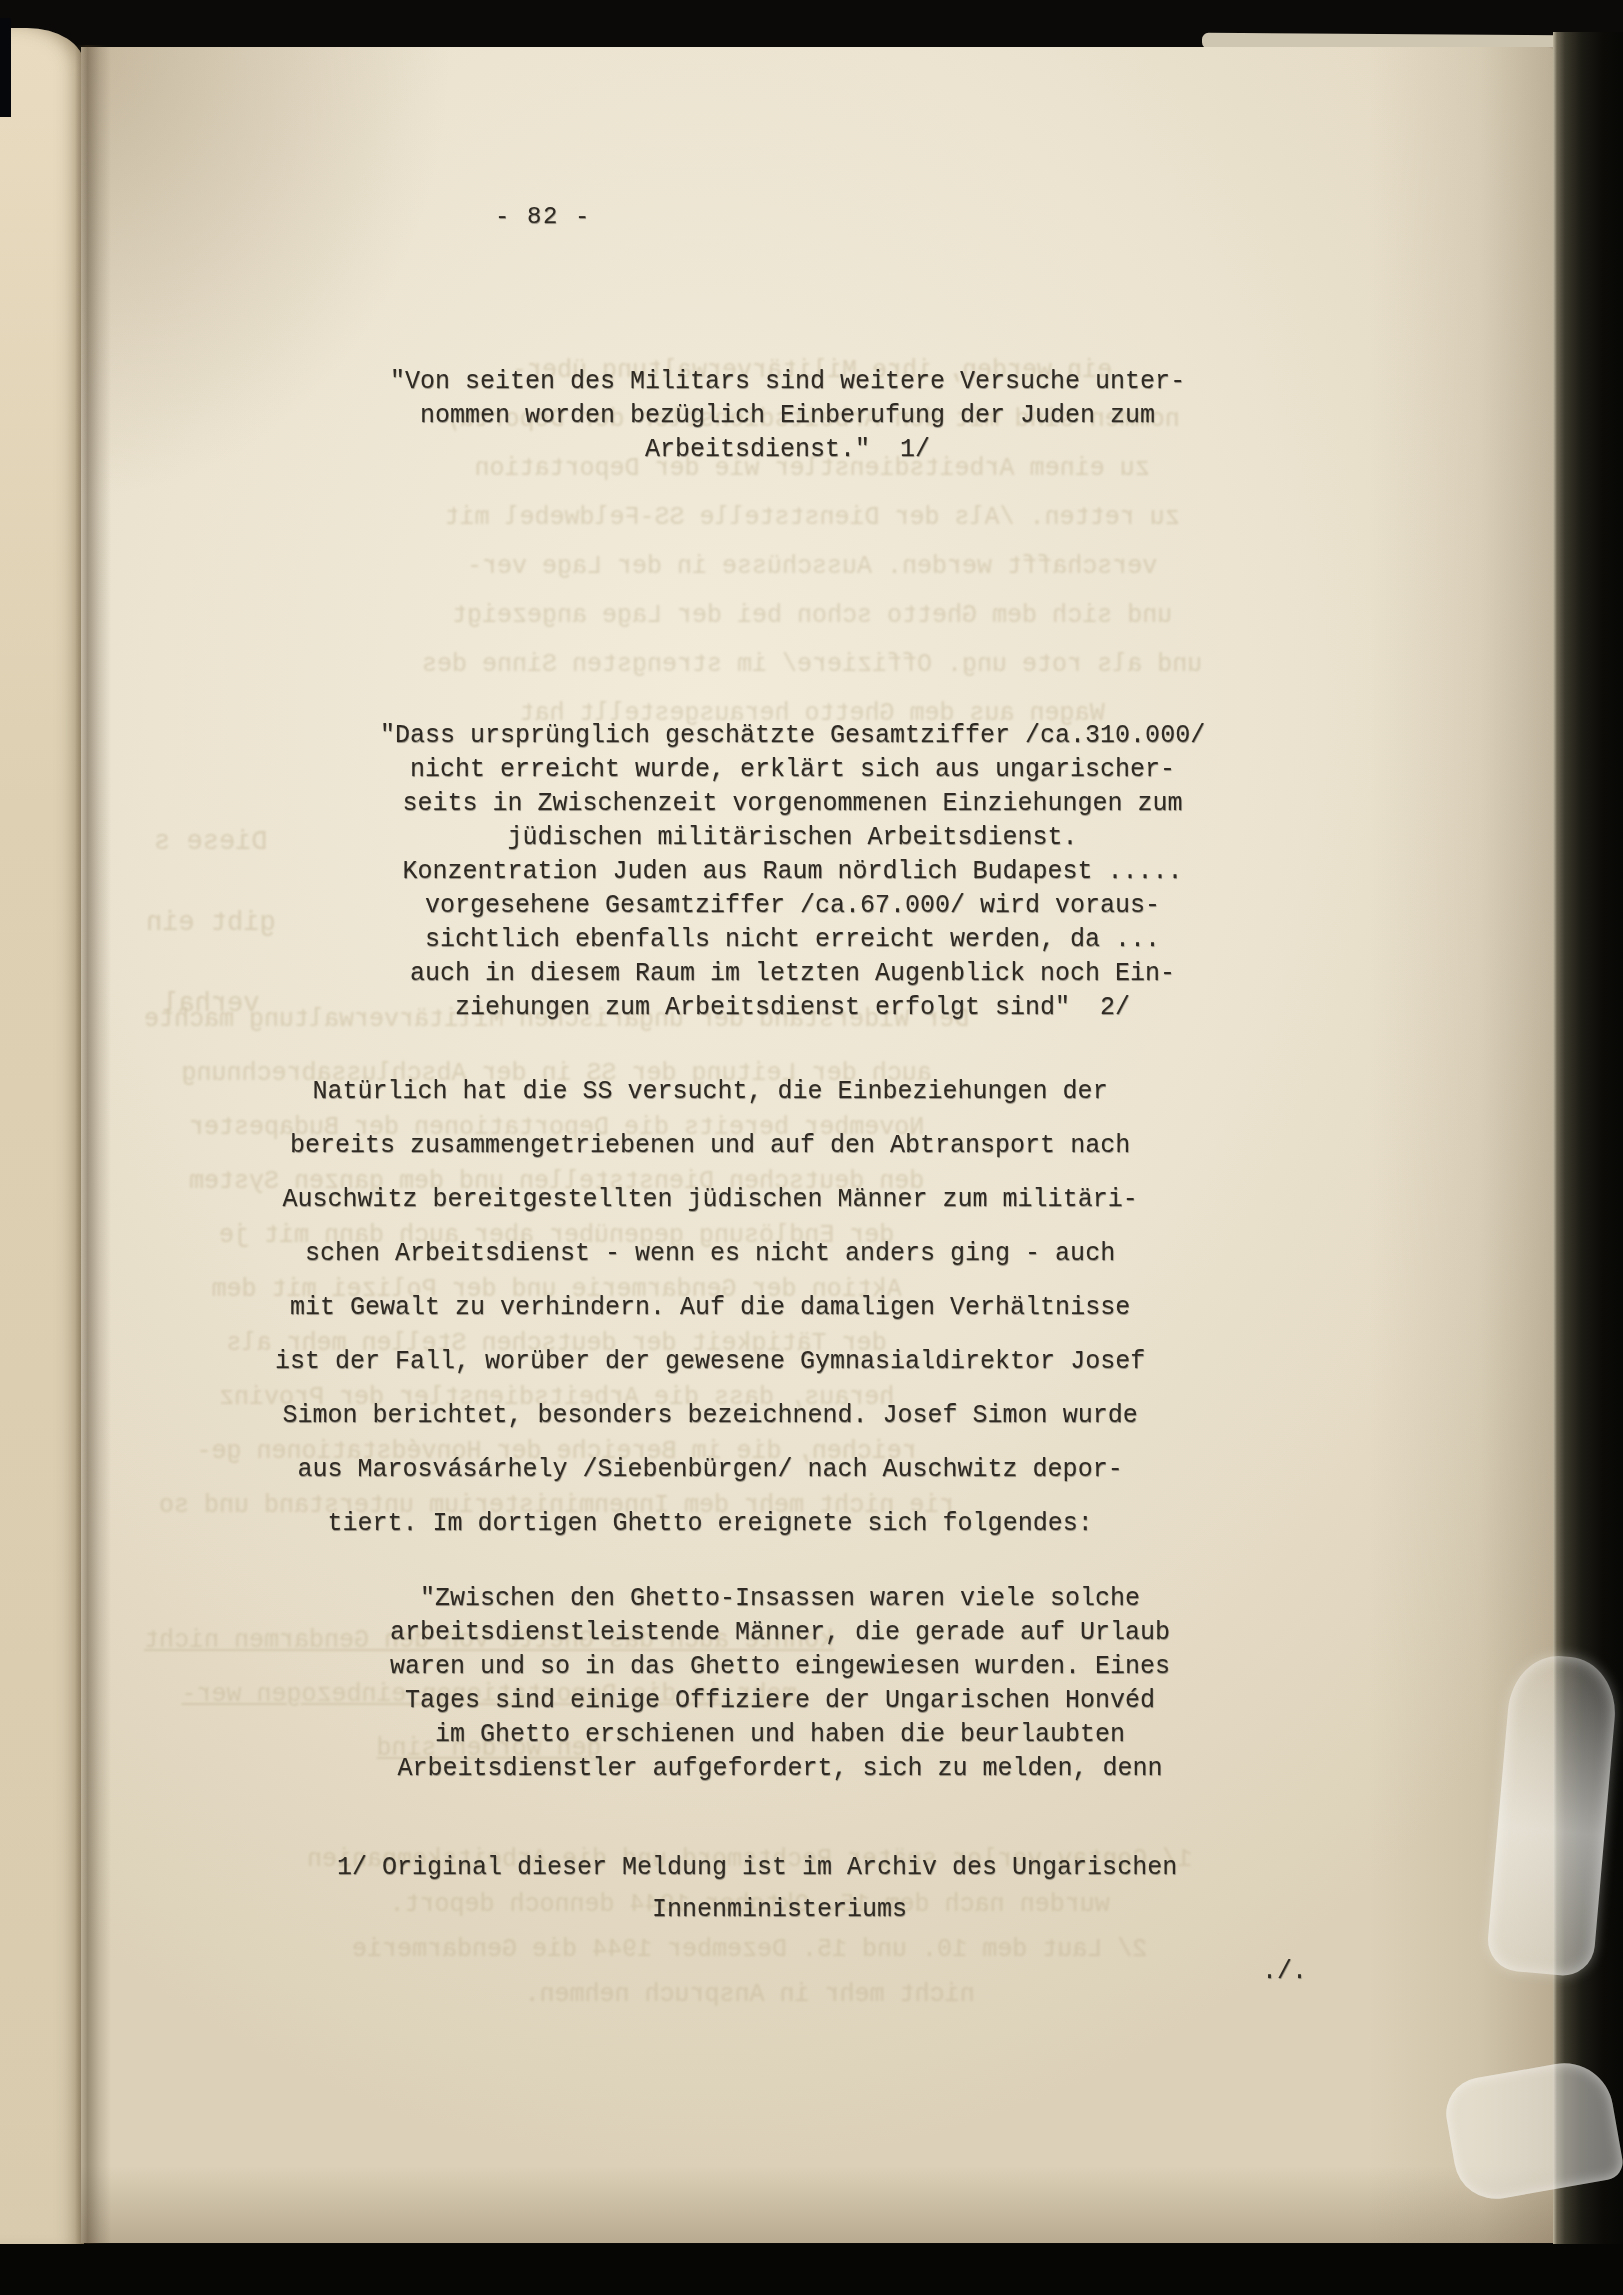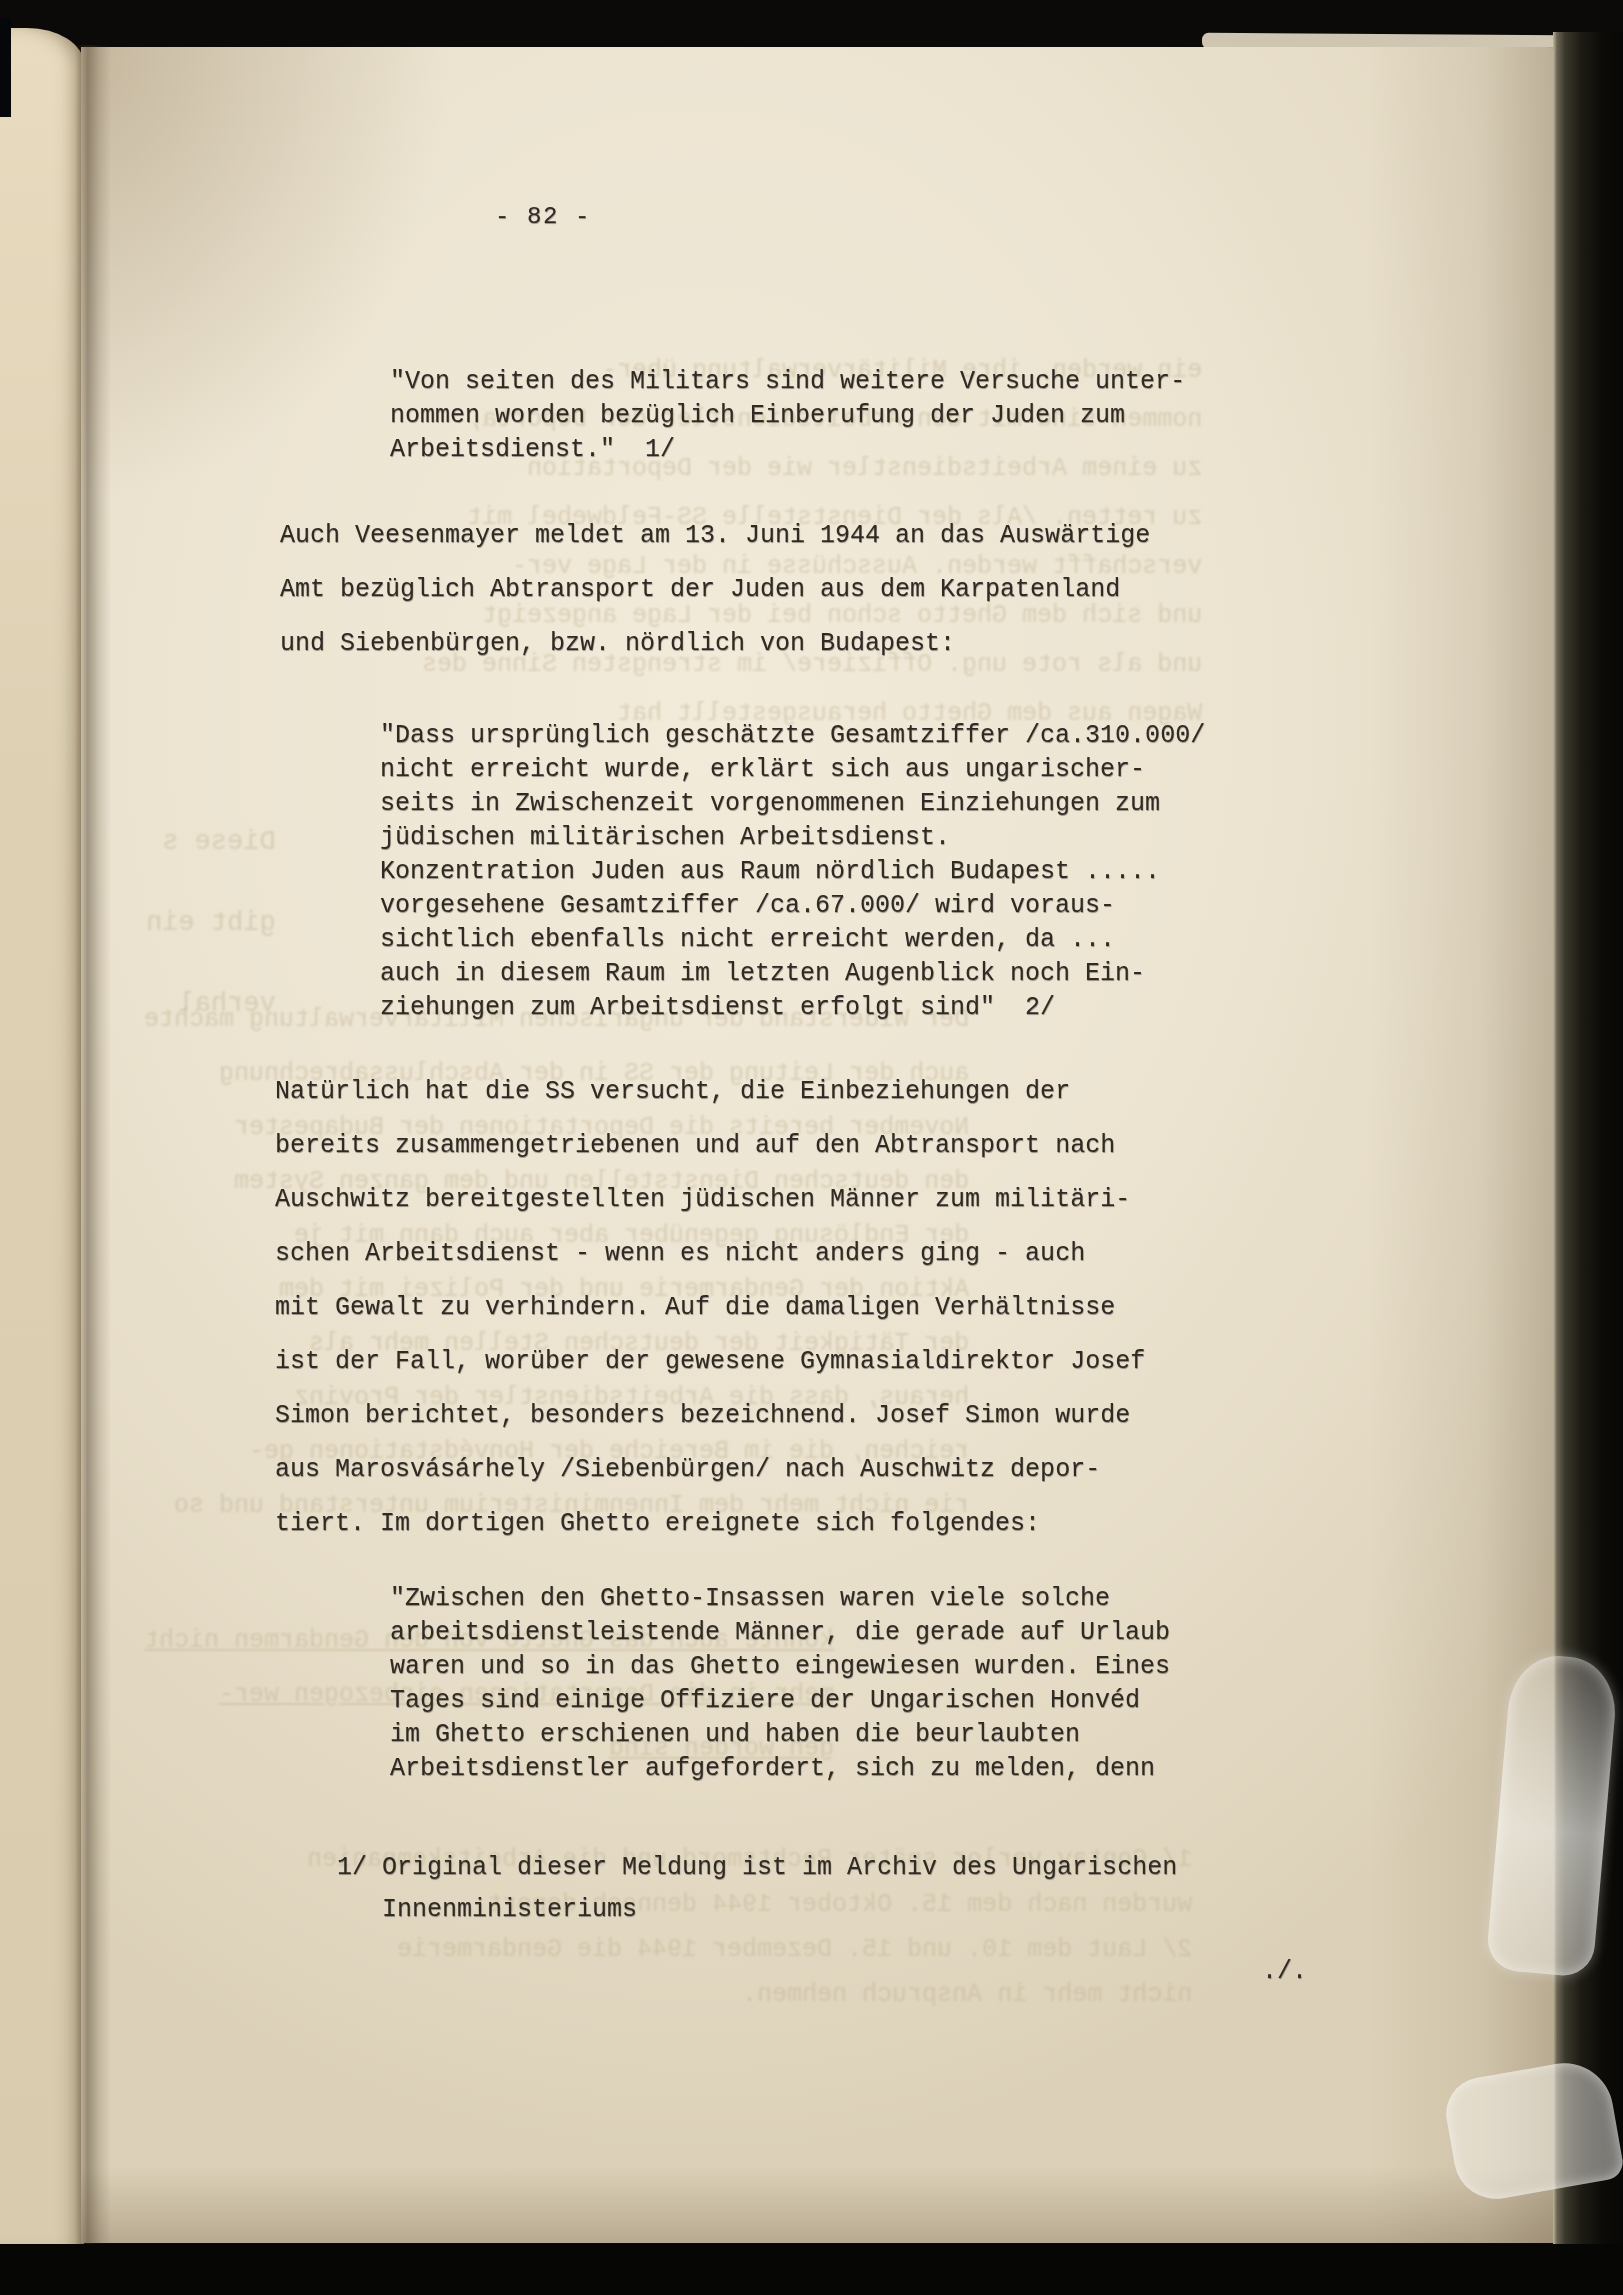--- a/index.html
+++ b/index.html
@@ -18,20 +18,21 @@
   .edge-notch { position:absolute; left:0; top:18px; width:10.6px; height:99px; background:#05070a; }
   .gutter {
     position:absolute; left:75px; top:45px; width:36px; height:2204px; z-index:3;
     background:linear-gradient(90deg, rgba(60,45,25,0) 0%, rgba(60,45,25,.42) 35%, rgba(60,45,25,.16) 68%, rgba(60,45,25,0) 100%);
   }
   
   .page {
     position:absolute; left:81px; top:47px; width:1474px; height:2196px; z-index:2;
     background:radial-gradient(ellipse 1137px 1462px at 42% 30%, #f2ebda 0%, #ece4d1 48%, #e4dac4 78%, #dcd1b8 100%);
     border-top-right-radius:8px;
+    text-align:center;
   }
   .shade-topleft {
     position:absolute; left:0; top:0; width:374px; height:455px;
     background:radial-gradient(ellipse at 0% 0%, rgba(120,95,60,.30), rgba(120,95,60,0) 70%);
   }
   .shade-right {
     position:absolute; right:0; top:0; width:187px; height:100%;
     background:linear-gradient(90deg, rgba(100,80,50,0), rgba(100,80,50,.10) 60%, rgba(80,60,35,.26) 100%);
   }
   .shade-bottom {
@@ -126,23 +127,20 @@
 wurden nach dem 15. Oktober 1944 dennoch deport.
 2/ Laut dem 10. und 15. Dezember 1944 die Gendarmerie
 nicht mehr in Anspruch nehmen.</div>
 
     <div class="typed pagenum" style="left:414px; top:156px;">- 82 -</div>
 
     <div class="typed q" style="left:309px; top:318px;">"Von seiten des Militars sind weitere Versuche unter-
 nommen worden bezüglich Einberufung der Juden zum
 Arbeitsdienst."  1/</div>
 
-    <div class="typed p" style="left:199px; top:462px;">Auch Veesenmayer meldet am 13. Juni 1944 an das Auswärtige
-Amt bezüglich Abtransport der Juden aus dem Karpatenland
-und Siebenbürgen, bzw. nördlich von Budapest:</div>
 
     <div class="typed q" style="left:299px; top:672px;">"Dass ursprünglich geschätzte Gesamtziffer /ca.310.000/
 nicht erreicht wurde, erklärt sich aus ungarischer-
 seits in Zwischenzeit vorgenommenen Einziehungen zum
 jüdischen militärischen Arbeitsdienst.
 Konzentration Juden aus Raum nördlich Budapest .....
 vorgesehene Gesamtziffer /ca.67.000/ wird voraus-
 sichtlich ebenfalls nicht erreicht werden, da ...
 auch in diesem Raum im letzten Augenblick noch Ein-
 ziehungen zum Arbeitsdienst erfolgt sind"  2/</div>

